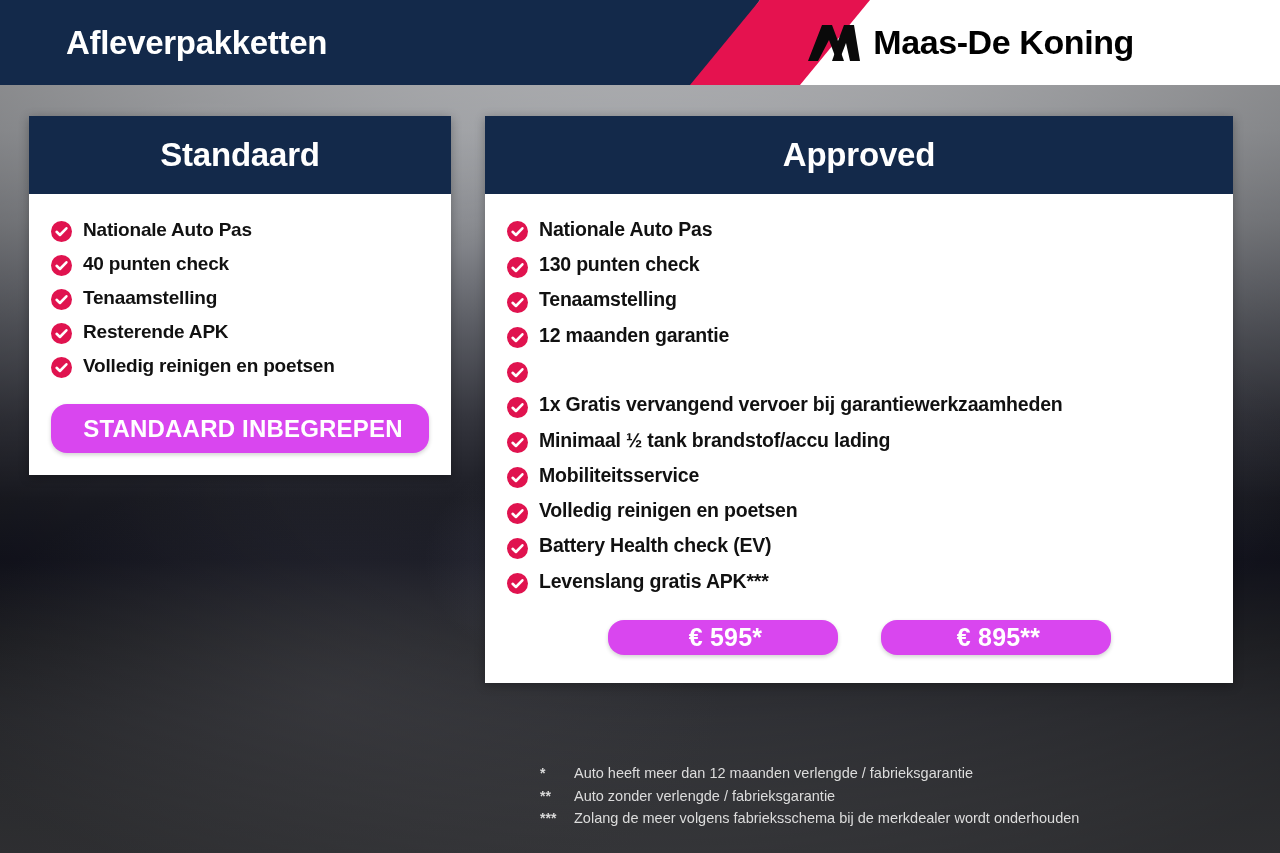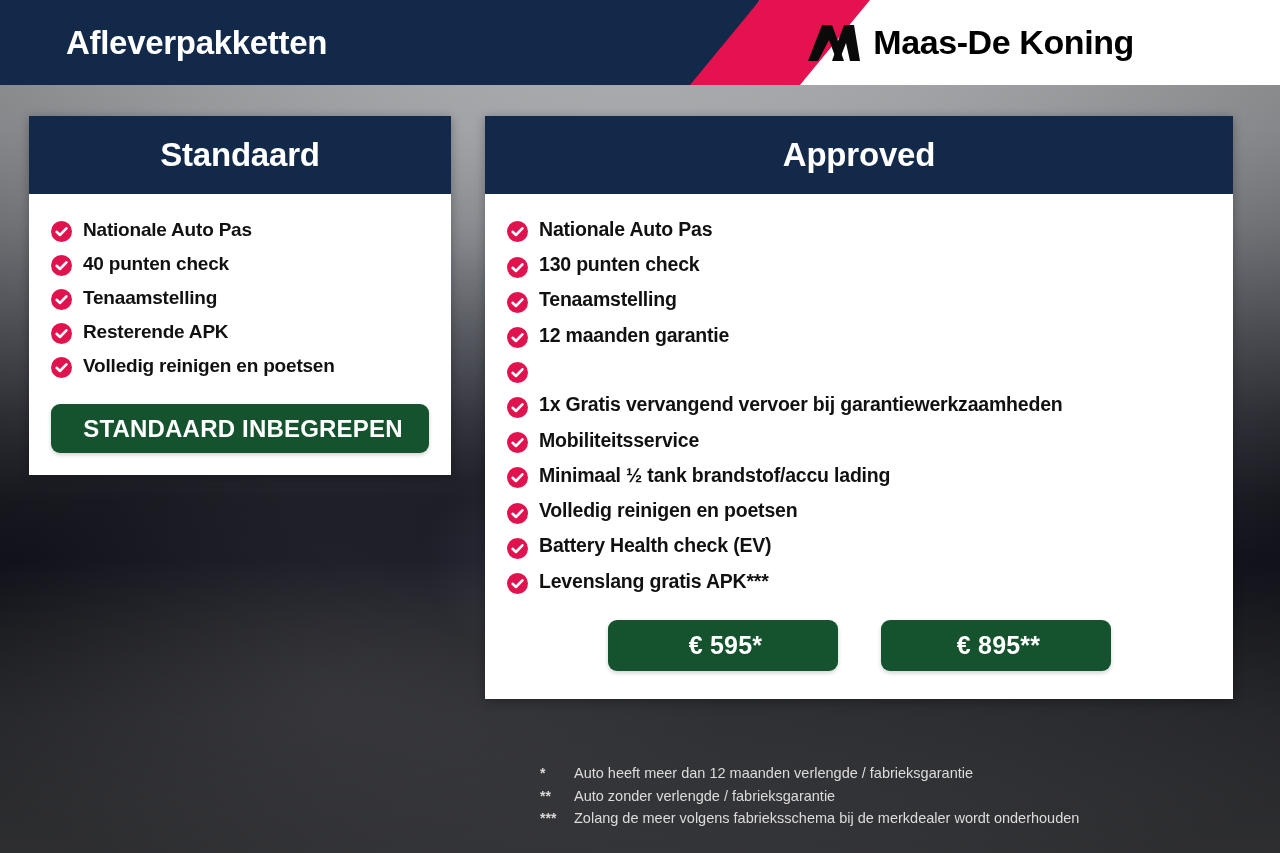--- a/index.html
+++ b/index.html
@@ -158,24 +158,24 @@
     font-weight: bold;
     color: #111111;
     line-height: 1.32;
     letter-spacing: -0.2px;
   }
   .card-approved .feature-text { font-size: 19.5px; }
   .card-approved .feature-item { margin-bottom: 9.5px; }
 
   
   .btn {
-    background: #14532d;
+    background: #d946ef;
     color: #ffffff;
     border: none;
-    border-radius: 9px;
+    border-radius: 16px;
     font-family: "Liberation Sans", sans-serif;
     font-weight: bold;
     letter-spacing: 0.2px;
     cursor: pointer;
     box-shadow: 0 2px 4px rgba(0,0,0,0.18);
     padding-left: 12px;
   }
   .btn-standard {
     display: block;
     width: 100%;
@@ -185,21 +185,21 @@
   }
   .price-row {
     display: flex;
     justify-content: center;
     gap: 43px;
     margin-top: 26px;
     margin-bottom: 6px;
   }
   .btn-price {
     width: 230px;
-    height: 51px;
+    height: 35px;
     font-size: 25px;
   }
 
   
   .footnotes {
     position: absolute;
     left: 540px;
     top: 764px;
     z-index: 4;
   }
@@ -338,28 +338,28 @@
             <circle cx="12" cy="12" r="12" fill="#e0134f"></circle>
             <path d="M6.4 12.3 L10.2 16 L17.6 8.3" fill="none" stroke="#ffffff" stroke-width="2.9" stroke-linecap="round" stroke-linejoin="round"></path>
           </svg>
           <span class="feature-text">1x Gratis vervangend vervoer bij garantiewerkzaamheden</span>
         </li>
         <li class="feature-item">
           <svg class="check-badge" viewBox="0 0 24 24">
             <circle cx="12" cy="12" r="12" fill="#e0134f"></circle>
             <path d="M6.4 12.3 L10.2 16 L17.6 8.3" fill="none" stroke="#ffffff" stroke-width="2.9" stroke-linecap="round" stroke-linejoin="round"></path>
           </svg>
+          <span class="feature-text">Minimaal ½ tank brandstof/accu lading</span>
+        </li>
+        <li class="feature-item">
+          <svg class="check-badge" viewBox="0 0 24 24">
+            <circle cx="12" cy="12" r="12" fill="#e0134f"></circle>
+            <path d="M6.4 12.3 L10.2 16 L17.6 8.3" fill="none" stroke="#ffffff" stroke-width="2.9" stroke-linecap="round" stroke-linejoin="round"></path>
+          </svg>
           <span class="feature-text">Mobiliteitsservice</span>
-        </li>
-        <li class="feature-item">
-          <svg class="check-badge" viewBox="0 0 24 24">
-            <circle cx="12" cy="12" r="12" fill="#e0134f"></circle>
-            <path d="M6.4 12.3 L10.2 16 L17.6 8.3" fill="none" stroke="#ffffff" stroke-width="2.9" stroke-linecap="round" stroke-linejoin="round"></path>
-          </svg>
-          <span class="feature-text">Minimaal ½ tank brandstof/accu lading</span>
         </li>
         <li class="feature-item">
           <svg class="check-badge" viewBox="0 0 24 24">
             <circle cx="12" cy="12" r="12" fill="#e0134f"></circle>
             <path d="M6.4 12.3 L10.2 16 L17.6 8.3" fill="none" stroke="#ffffff" stroke-width="2.9" stroke-linecap="round" stroke-linejoin="round"></path>
           </svg>
           <span class="feature-text">Volledig reinigen en poetsen</span>
         </li>
         <li class="feature-item">
           <svg class="check-badge" viewBox="0 0 24 24">

